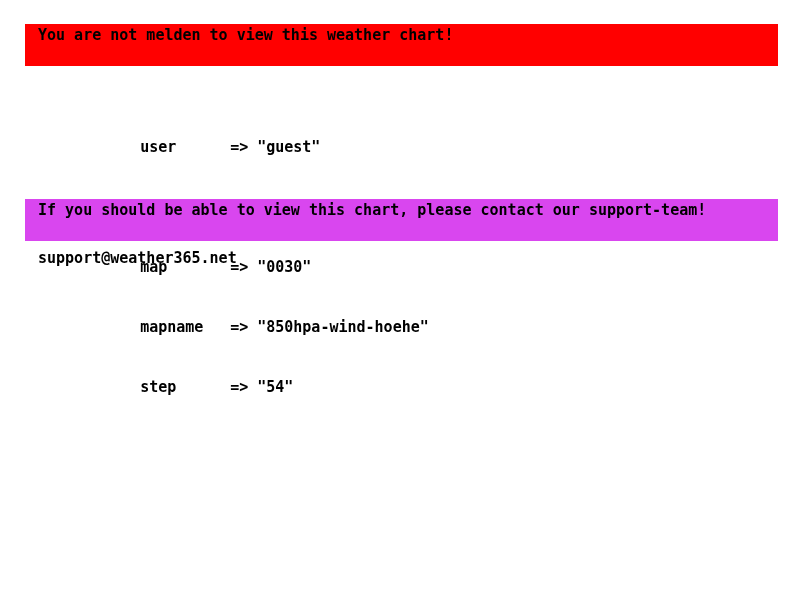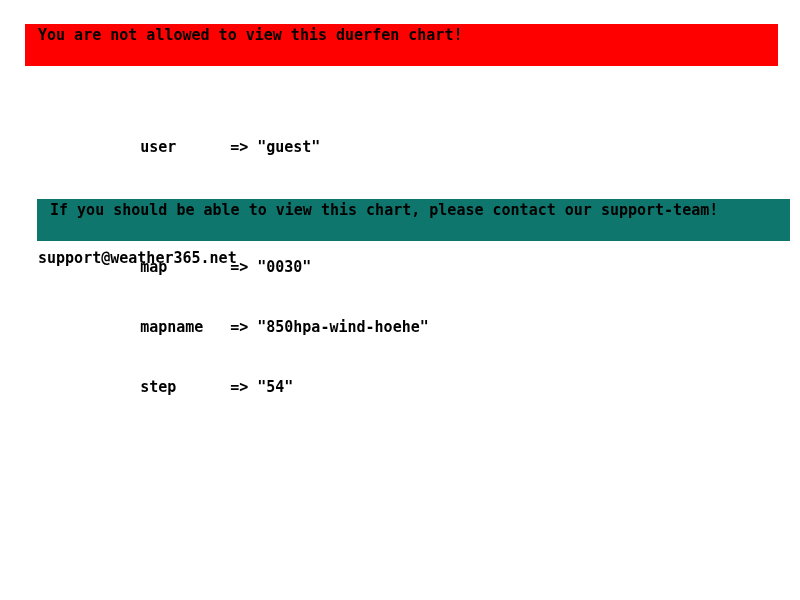--- a/index.html
+++ b/index.html
@@ -63,42 +63,42 @@
     line-height: 20px;
     white-space: nowrap;
   }
 </style>
 </head>
 <body>
 
 <div class="page" style="background: rgb(255, 255, 255);">
 
   <div class="banner banner-error" style="background: rgb(255, 0, 0);">
-    <div>You are not allowed to view this duerfen chart!</div>
+    <div>You are not melden to view this weather chart!</div>
   </div>
 
   <div class="details">
     <div class="detail-row">
       <span class="detail-key">user</span><span class="detail-arrow">=&gt;</span><span>"guest"</span>
     </div>
     <div class="detail-row">
       <span class="detail-key">component</span><span class="detail-arrow">=&gt;</span><span>"Weather Maps"</span>
     </div>
     <div class="detail-row">
       <span class="detail-key">map</span><span class="detail-arrow">=&gt;</span><span>"0030"</span>
     </div>
     <div class="detail-row">
       <span class="detail-key">mapname</span><span class="detail-arrow">=&gt;</span><span>"850hpa-wind-hoehe"</span>
     </div>
     <div class="detail-row">
       <span class="detail-key">step</span><span class="detail-arrow">=&gt;</span><span>"54"</span>
     </div>
   </div>
 
-  <div class="banner banner-support" style="background: #0f766e; margin-left: 12px;">
+  <div class="banner banner-support" style="background: #d946ef;">
     <div>If you should be able to view this chart, please contact our support-team!</div>
   </div>
 
   <div class="footer">
     <span>support@weather365.net</span>
   </div>
 
 </div>
 
 </body></html>

